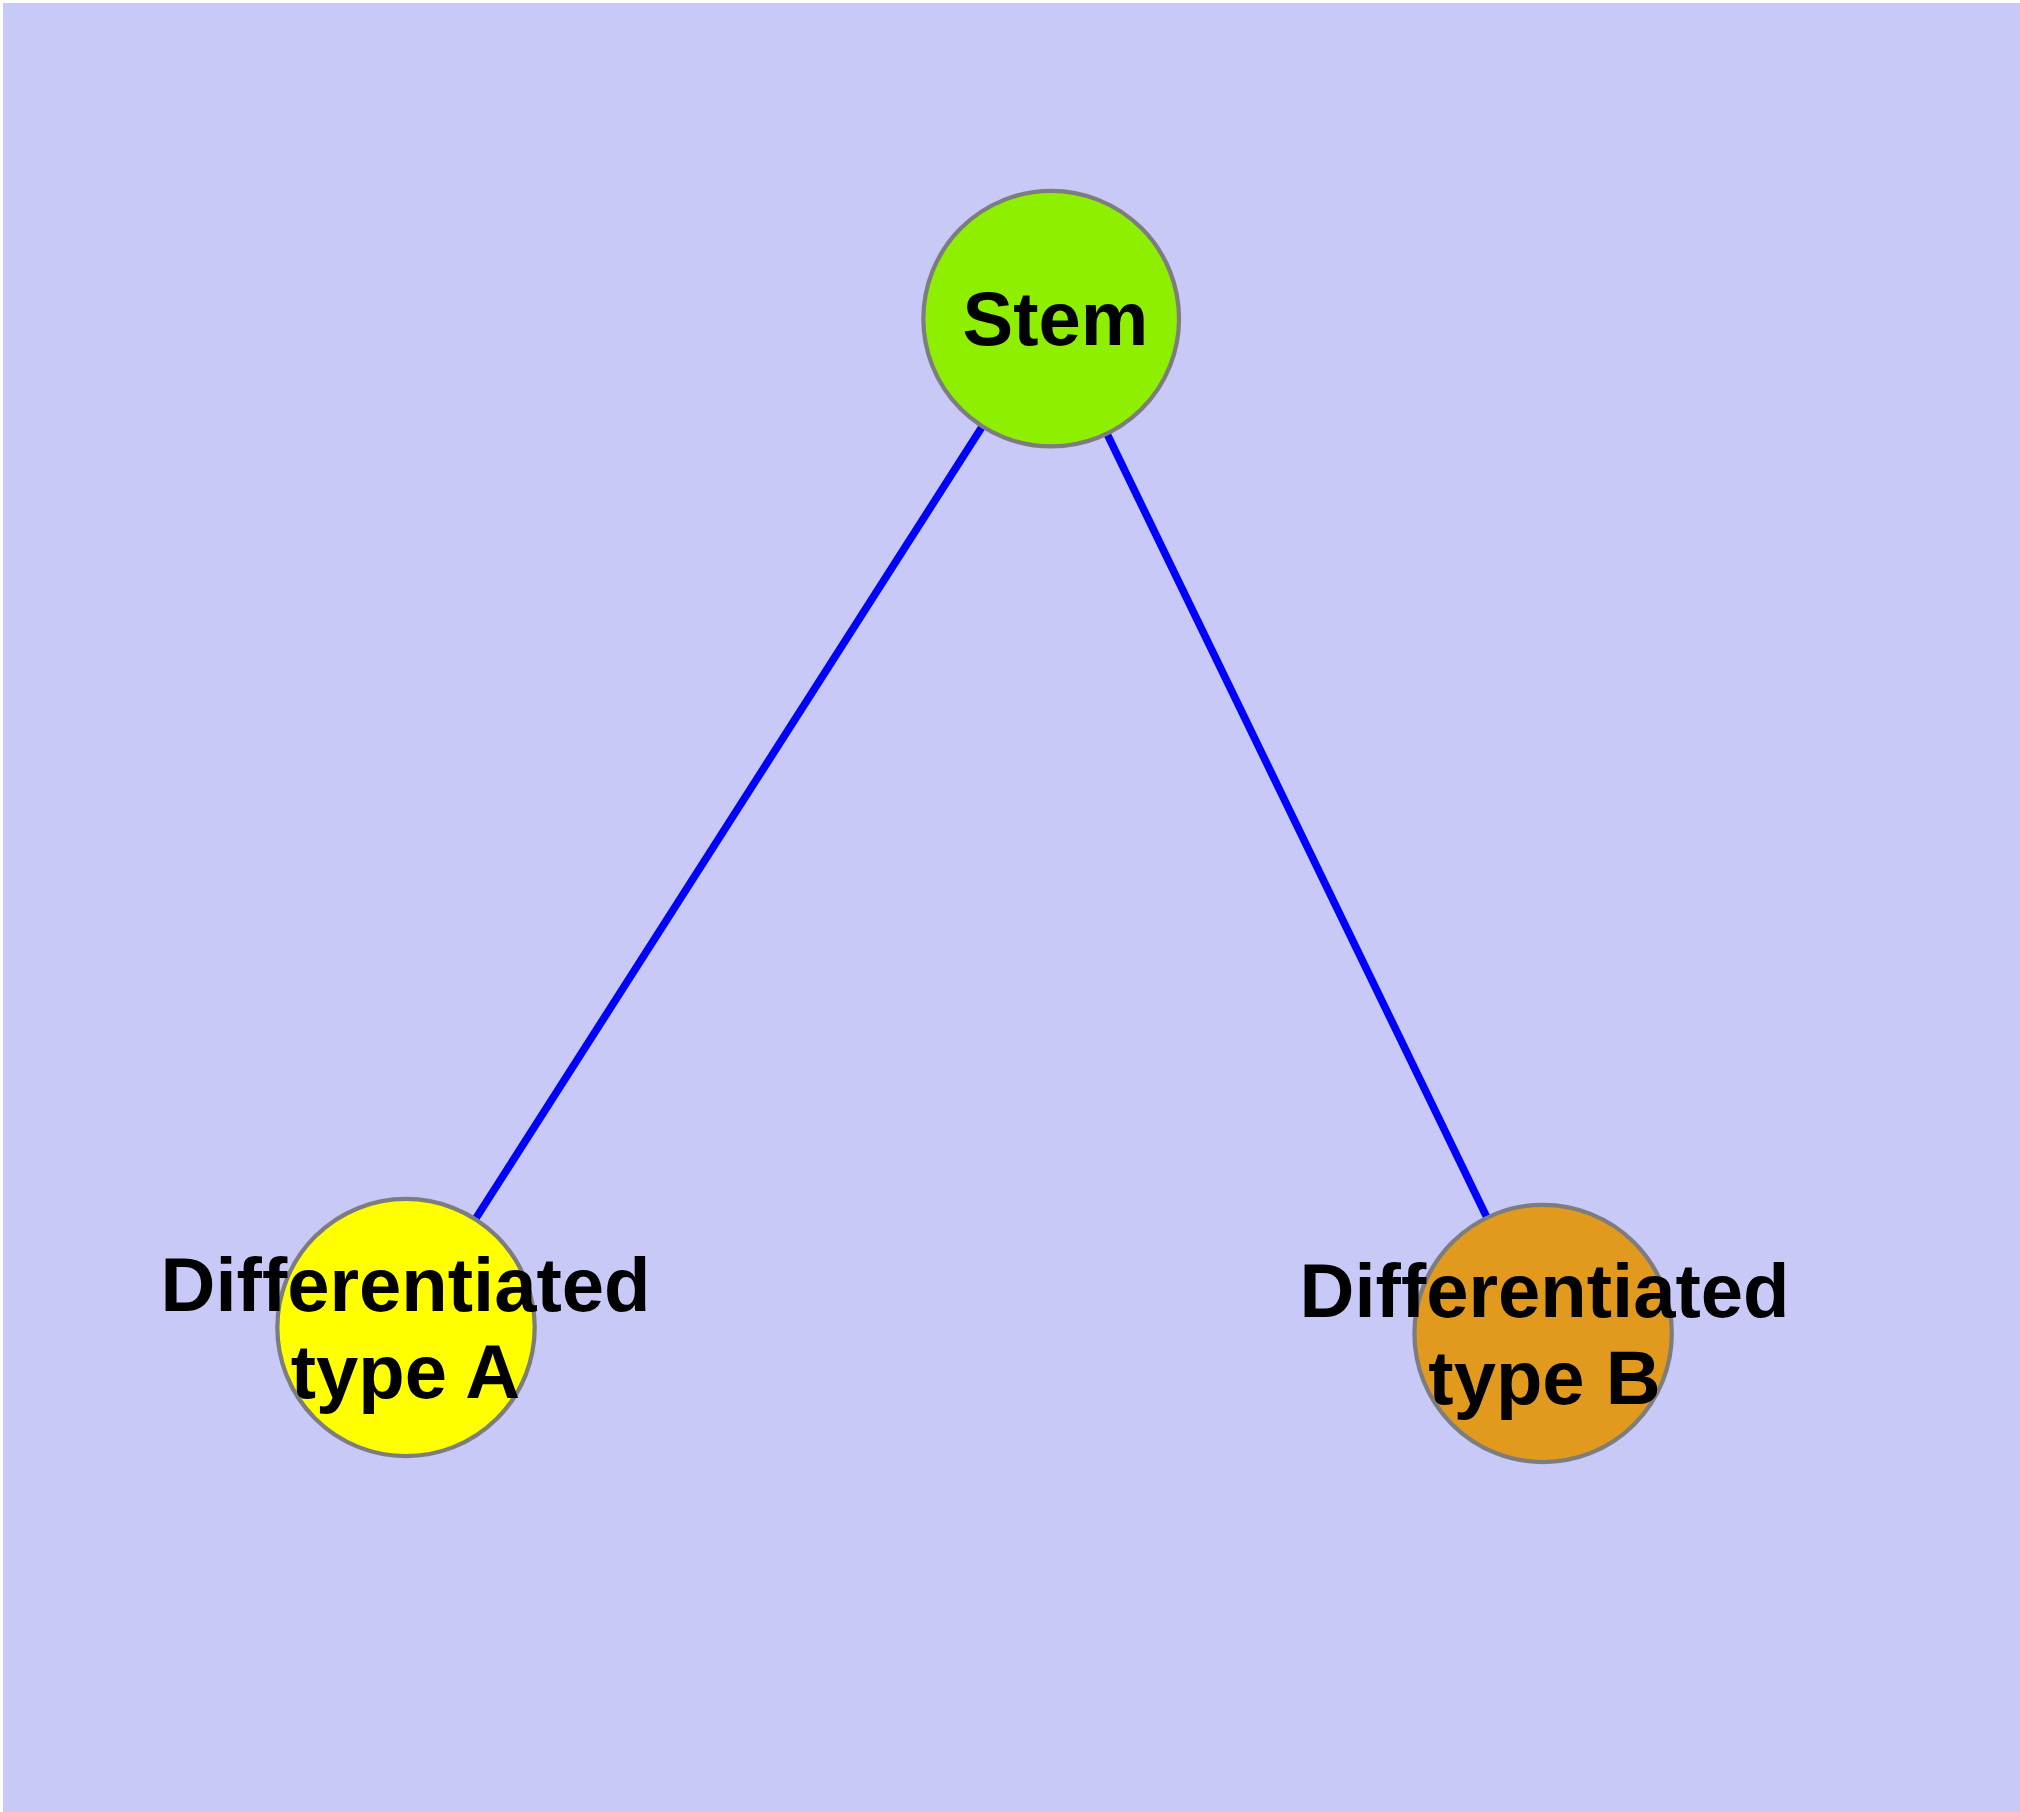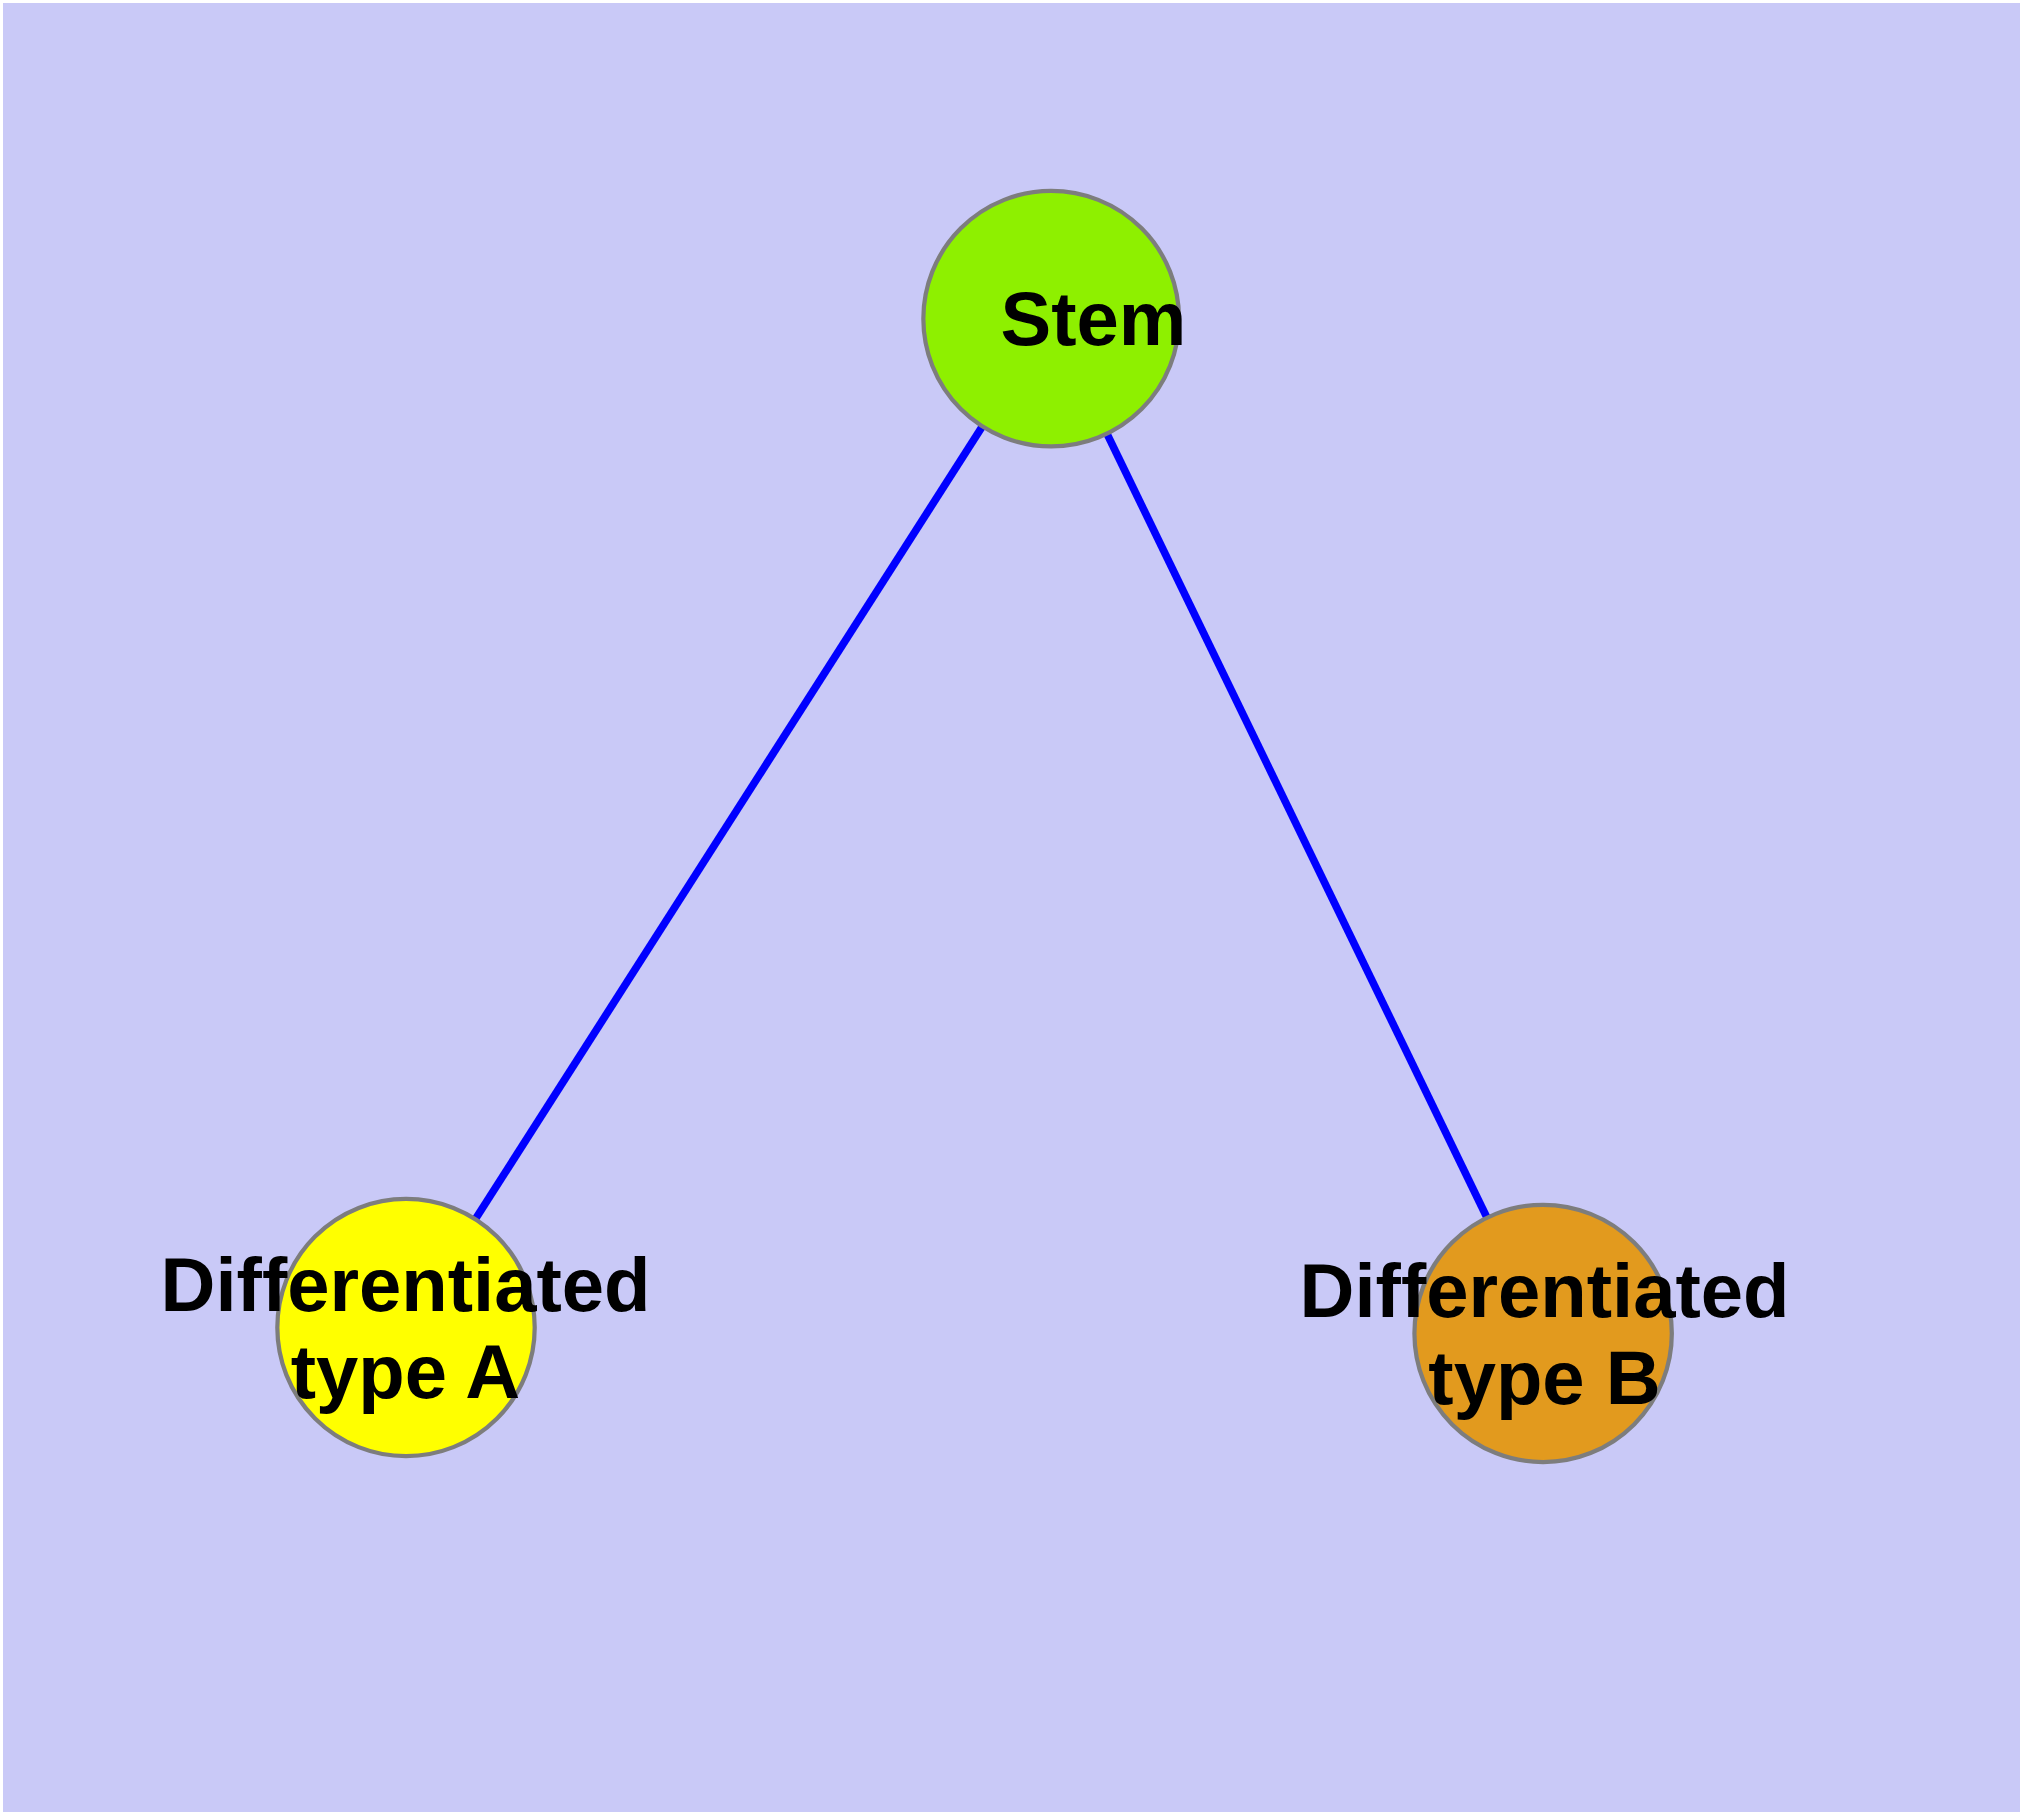--- a/index.html
+++ b/index.html
@@ -45,19 +45,19 @@
 
 <div id="canvas" style="background: rgb(201, 201, 247);">
   <svg id="graph-svg" viewBox="0 0 2384 2138" preserveAspectRatio="none">
     <line x1="1238" y1="373" x2="476" y2="1565" stroke="#0000ff" stroke-width="9"></line>
     <line x1="1238" y1="373" x2="1819" y2="1572" stroke="#0000ff" stroke-width="9"></line>
     <circle cx="1238" cy="373" r="151" fill="#8ef000" stroke="#7d7d7d" stroke-width="5"></circle>
     <circle cx="476" cy="1565" r="152" fill="#ffff00" stroke="#7d7d7d" stroke-width="5"></circle>
     <circle cx="1819" cy="1572" r="152" fill="#e29a1e" stroke="#7d7d7d" stroke-width="5"></circle>
   </svg>
 
-  <div class="node-label" style="left: 1091px; top: 316px; color: rgb(0, 0, 0);">Stem</div>
+  <div class="node-label" style="left: 1053px; top: 316px; color: rgb(0, 0, 0);">Stem</div>
   <div class="node-label" style="left: 403px; top: 1326px; color: rgb(0, 0, 0);">Differentiated
 type A</div>
   <div class="node-label" style="left: 1542px; top: 1332px; color: rgb(0, 0, 0);">Differentiated
 type B</div>
 </div>
 
 
 </body></html>

